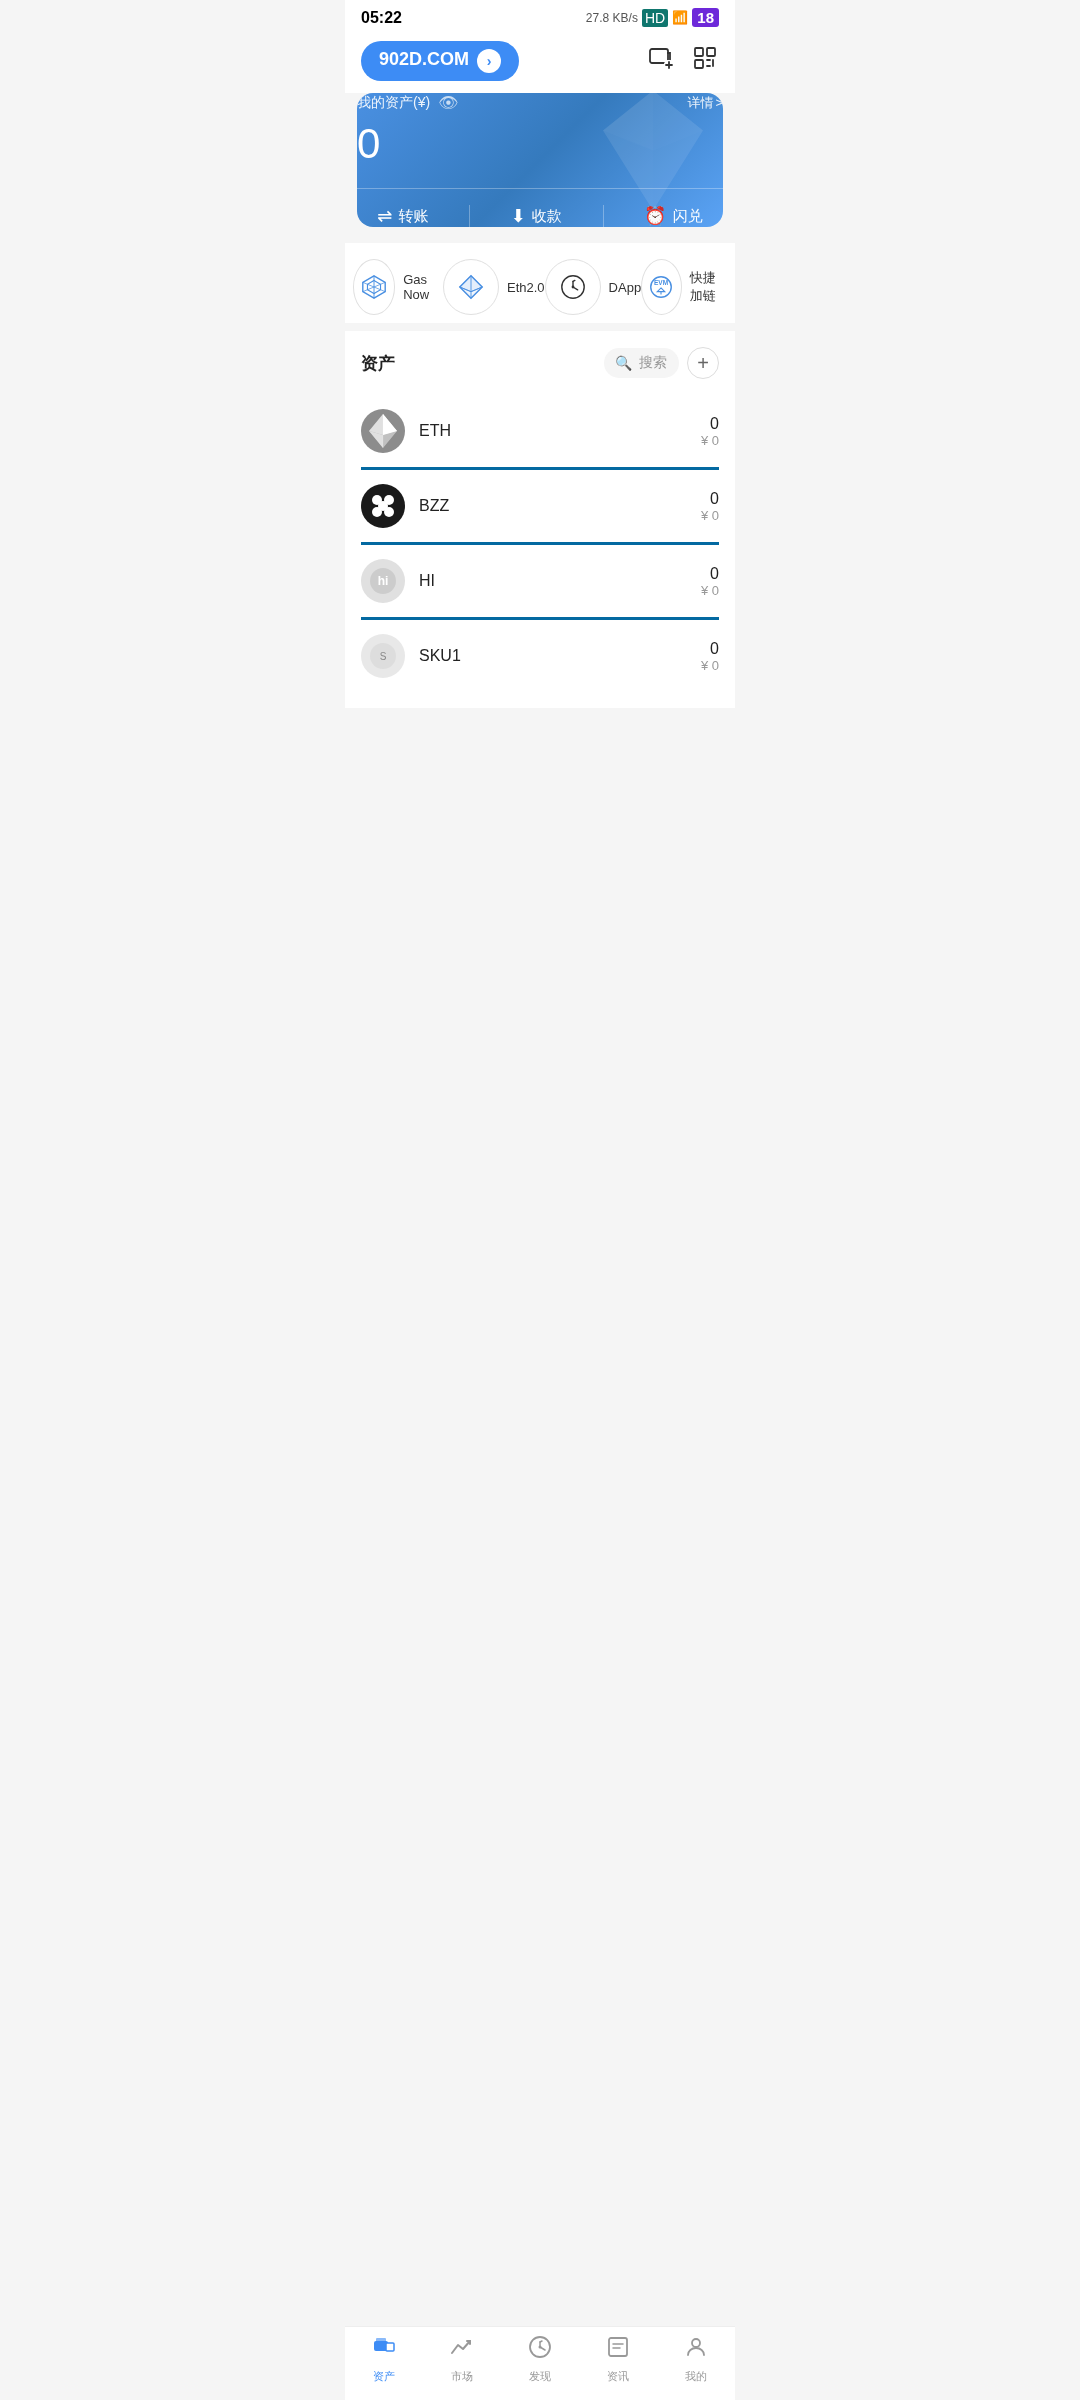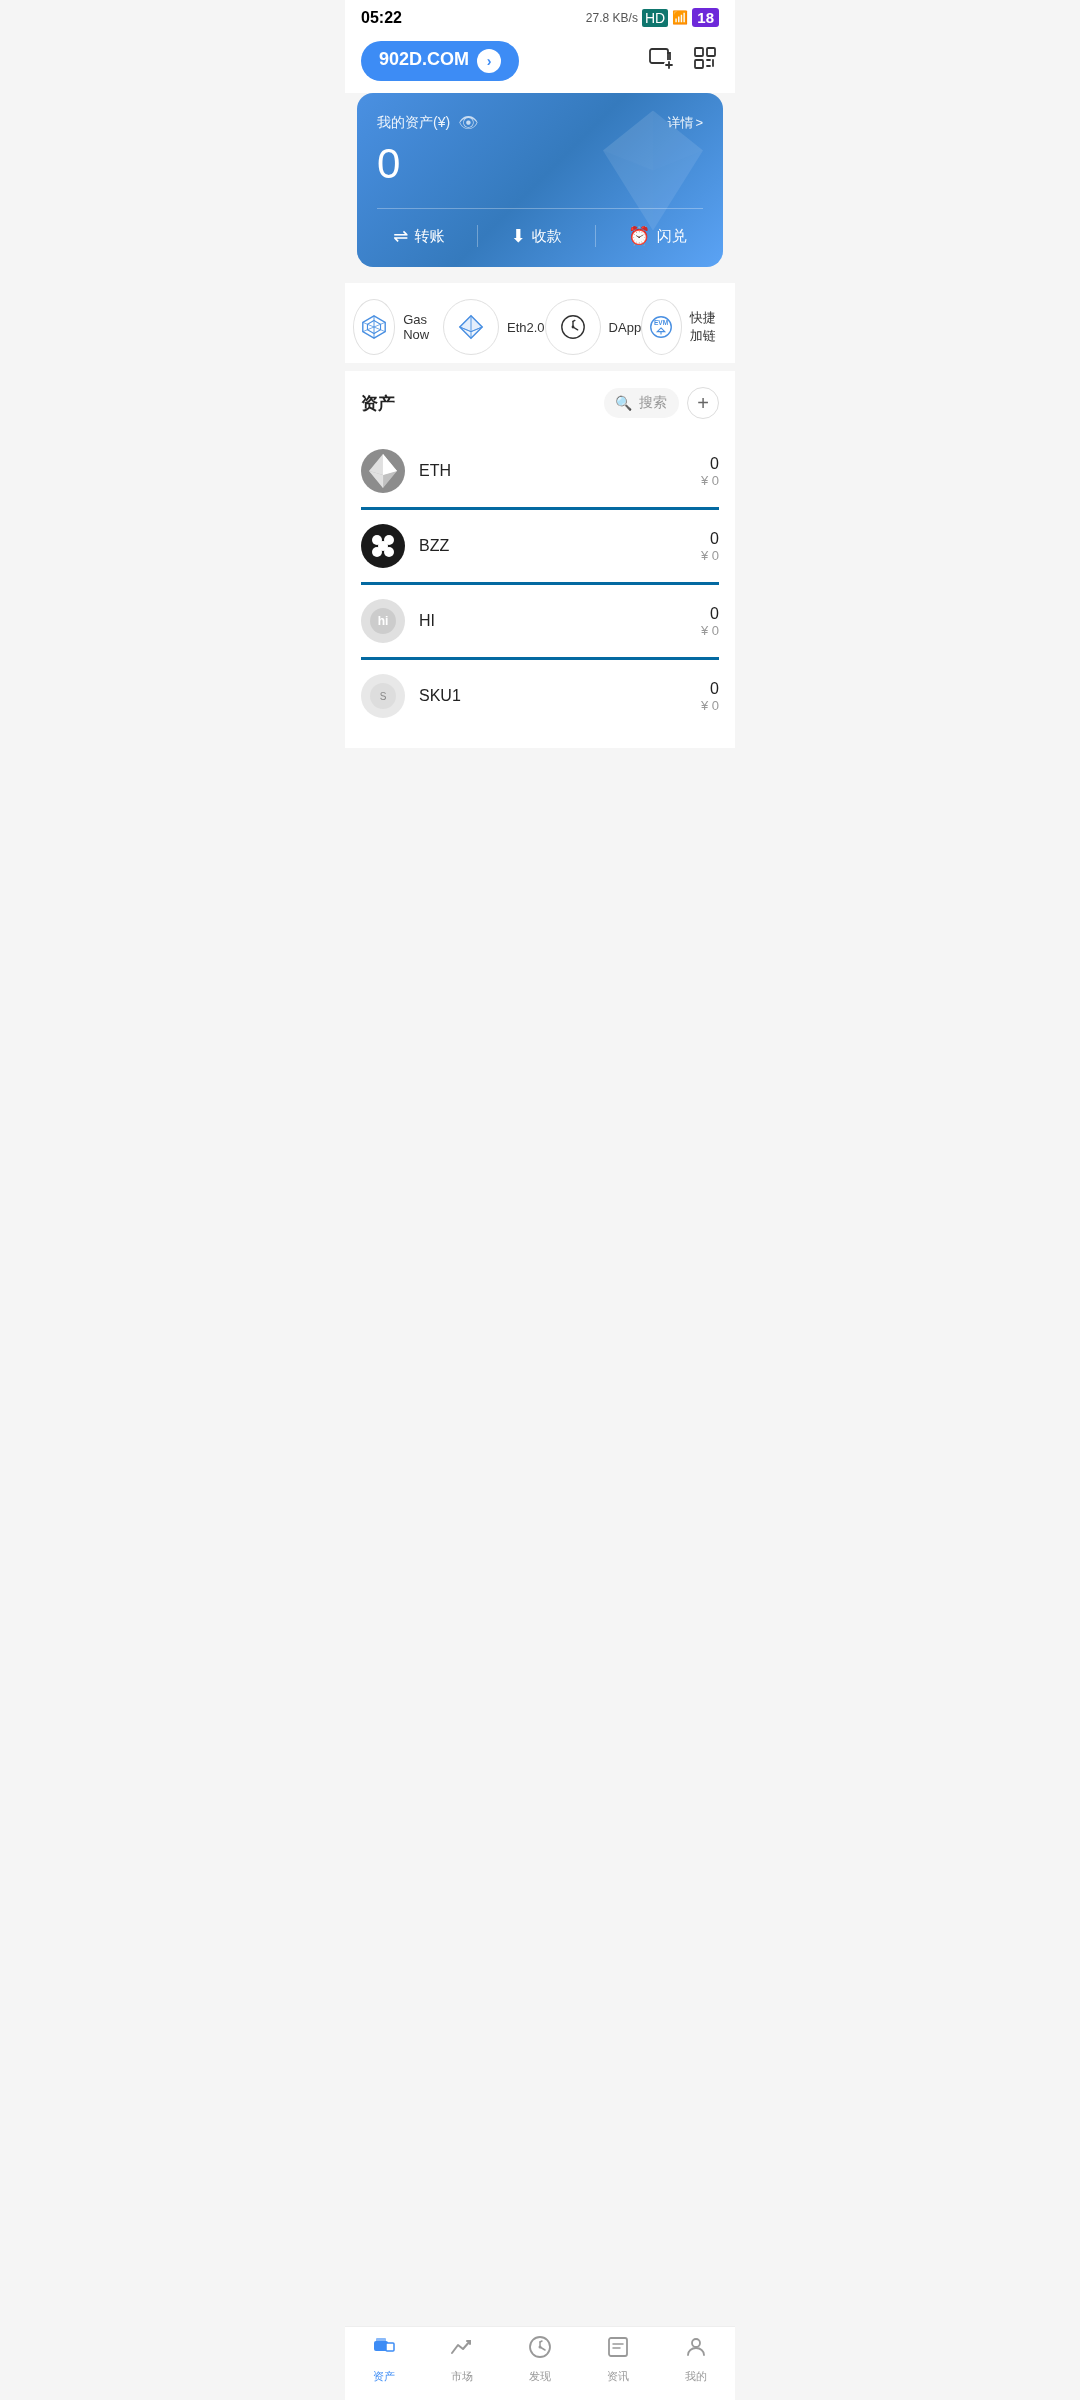--- a/index.html
+++ b/index.html
@@ -82,21 +82,20 @@
     .header-icon {
       font-size: 24px;
       color: #333;
     }
 
     
     .asset-card {
       margin: 0 12px 16px;
       background: linear-gradient(135deg, #4a90e2 0%, #357abd 50%, #5ba3f5 100%);
       border-radius: 16px;
-      padding: 20px;
       color: white;
       position: relative;
       overflow: hidden;
     }
     .asset-card-header {
       display: flex;
       justify-content: space-between;
       align-items: center;
       margin-bottom: 8px;
     }

